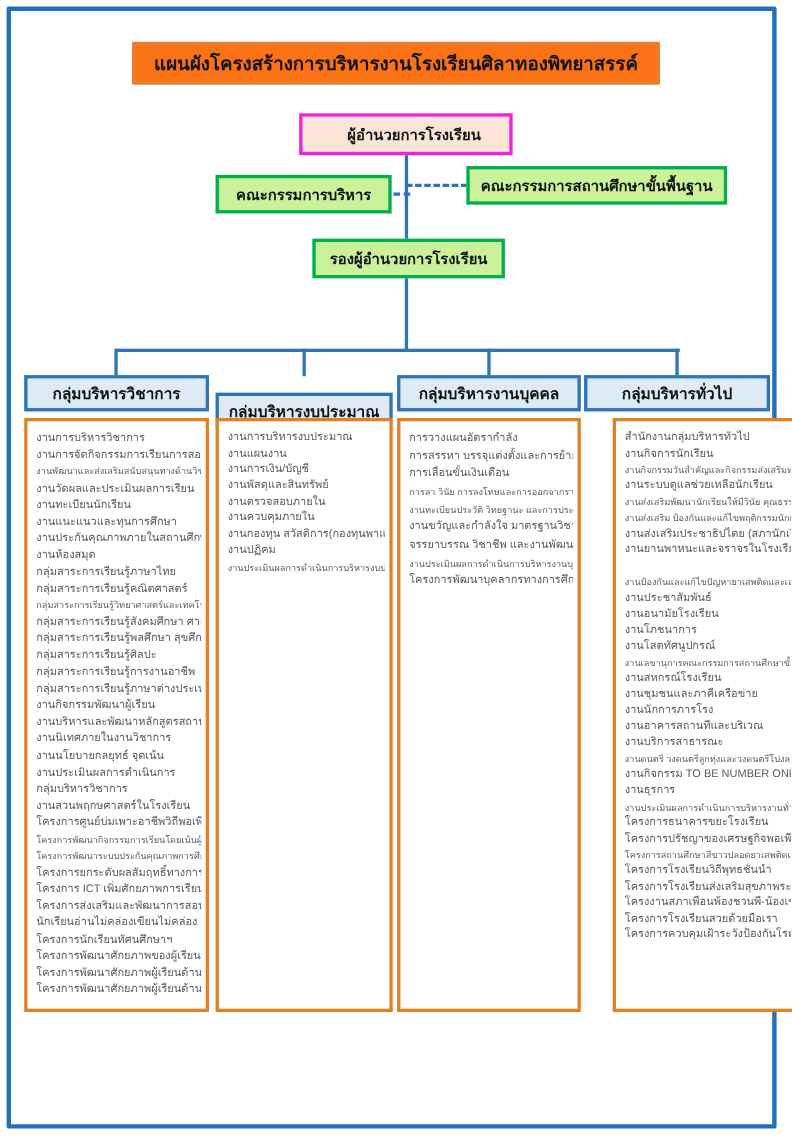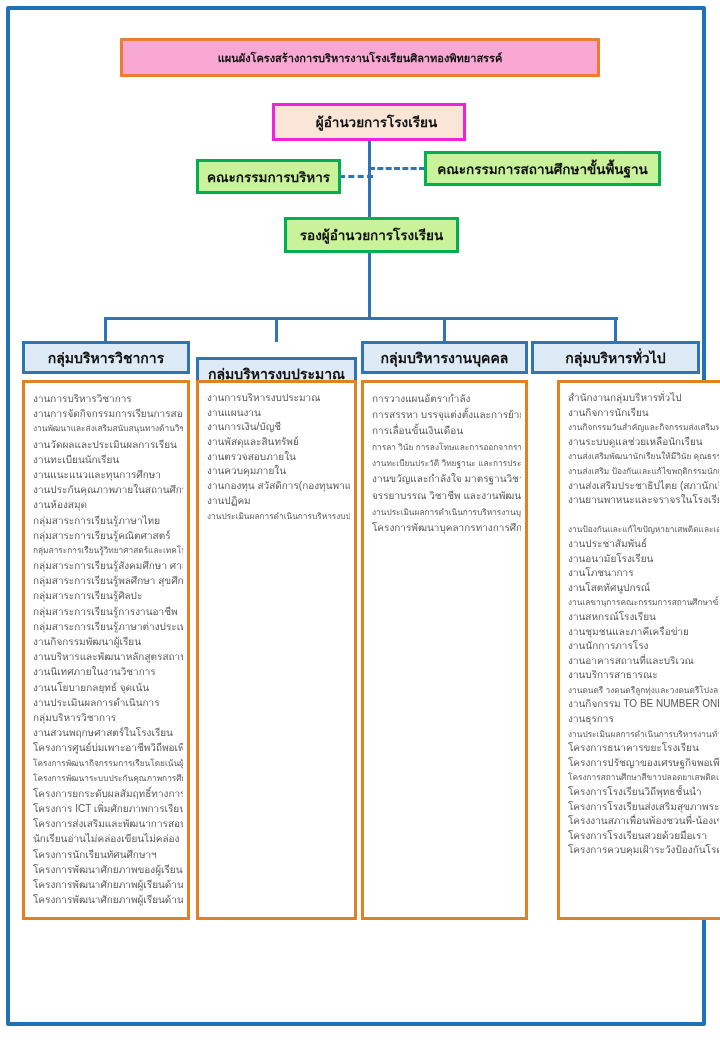--- a/index.html
+++ b/index.html
@@ -2,22 +2,22 @@
 <html><head>
 <meta charset="utf-8">
 <style>
   html,body{margin:0;padding:0;background:#fff;}
   .page{position:relative;width:720px;height:1040px;background:#ffffff;overflow:hidden;
         font-family:"Liberation Sans", sans-serif;}
   .frame{position:absolute;left:6px;top:6px;width:700px;height:1020px;
          border:4px solid #1f72b8;box-sizing:border-box;border-radius:2px;}
   .box{position:absolute;box-sizing:border-box;display:flex;align-items:center;
        justify-content:center;text-align:center;}
-  .title-box{background:#f9a8d4;border:3px solid #e97e30;font-weight:bold;
-             font-size:11px;color:#111;border-radius:1px;}
+  .title-box{background:#f97316;border:3px solid #e97e30;font-weight:bold;
+             font-size:17px;color:#111;border-radius:1px;}
   .director{background:#fbe5d6;border:3px solid #f320dd;font-weight:600;font-size:13.5px;color:#111;padding-left:15px;}
   .green{background:#c9f29b;border:3px solid #00b050;font-weight:600;font-size:13.5px;color:#111;}
   .hdr{background:#deebf7;border:3px solid #2e75b6;font-weight:bold;font-size:14px;color:#111;}
   .listbox{position:absolute;background:#fff;border:3px solid #e08123;box-sizing:border-box;
            padding:8px 4px 4px 8px;overflow:hidden;}
   .line{position:absolute;background:#2e75b6;}
   .dash{position:absolute;border-top:3px dashed #2e75b6;height:0;}
   .li{height:15.2px;line-height:15.2px;font-size:10px;color:#595959;
       white-space:nowrap;overflow:hidden;}
   .li.sm{font-size:8.3px;}
@@ -42,21 +42,21 @@
   <div class="dash" style="left:369px;top:167px;width:56px;"></div>
   <div class="line" style="left:105px;top:317px;width:513px;height:3px;"></div>
   <div class="line" style="left:104px;top:317px;width:3px;height:25px;"></div>
   <div class="line" style="left:275px;top:317px;width:3px;height:25px;"></div>
   <div class="line" style="left:443px;top:317px;width:3px;height:25px;"></div>
   <div class="line" style="left:614px;top:317px;width:3px;height:25px;"></div>
 
   <div class="box director" style="left:272px;top:103px;width:194px;height:38px;">
     <span>ผู้อำนวยการโรงเรียน</span>
   </div>
-  <div class="box green" style="left:196px;top:159px;width:145px;height:35px;">
+  <div class="box green" style="left:196px;top:159px;width:160px;height:35px;">
     <span>คณะกรรมการบริหาร</span>
   </div>
   <div class="box green" style="left:424px;top:151px;width:237px;height:35px;">
     <span>คณะกรรมการสถานศึกษาขั้นพื้นฐาน</span>
   </div>
   <div class="box green" style="left:284px;top:217px;width:175px;height:36px;">
     <span>รองผู้อำนวยการโรงเรียน</span>
   </div>
 
   <div class="box hdr" style="left:22px;top:341px;width:168px;height:33px;">

